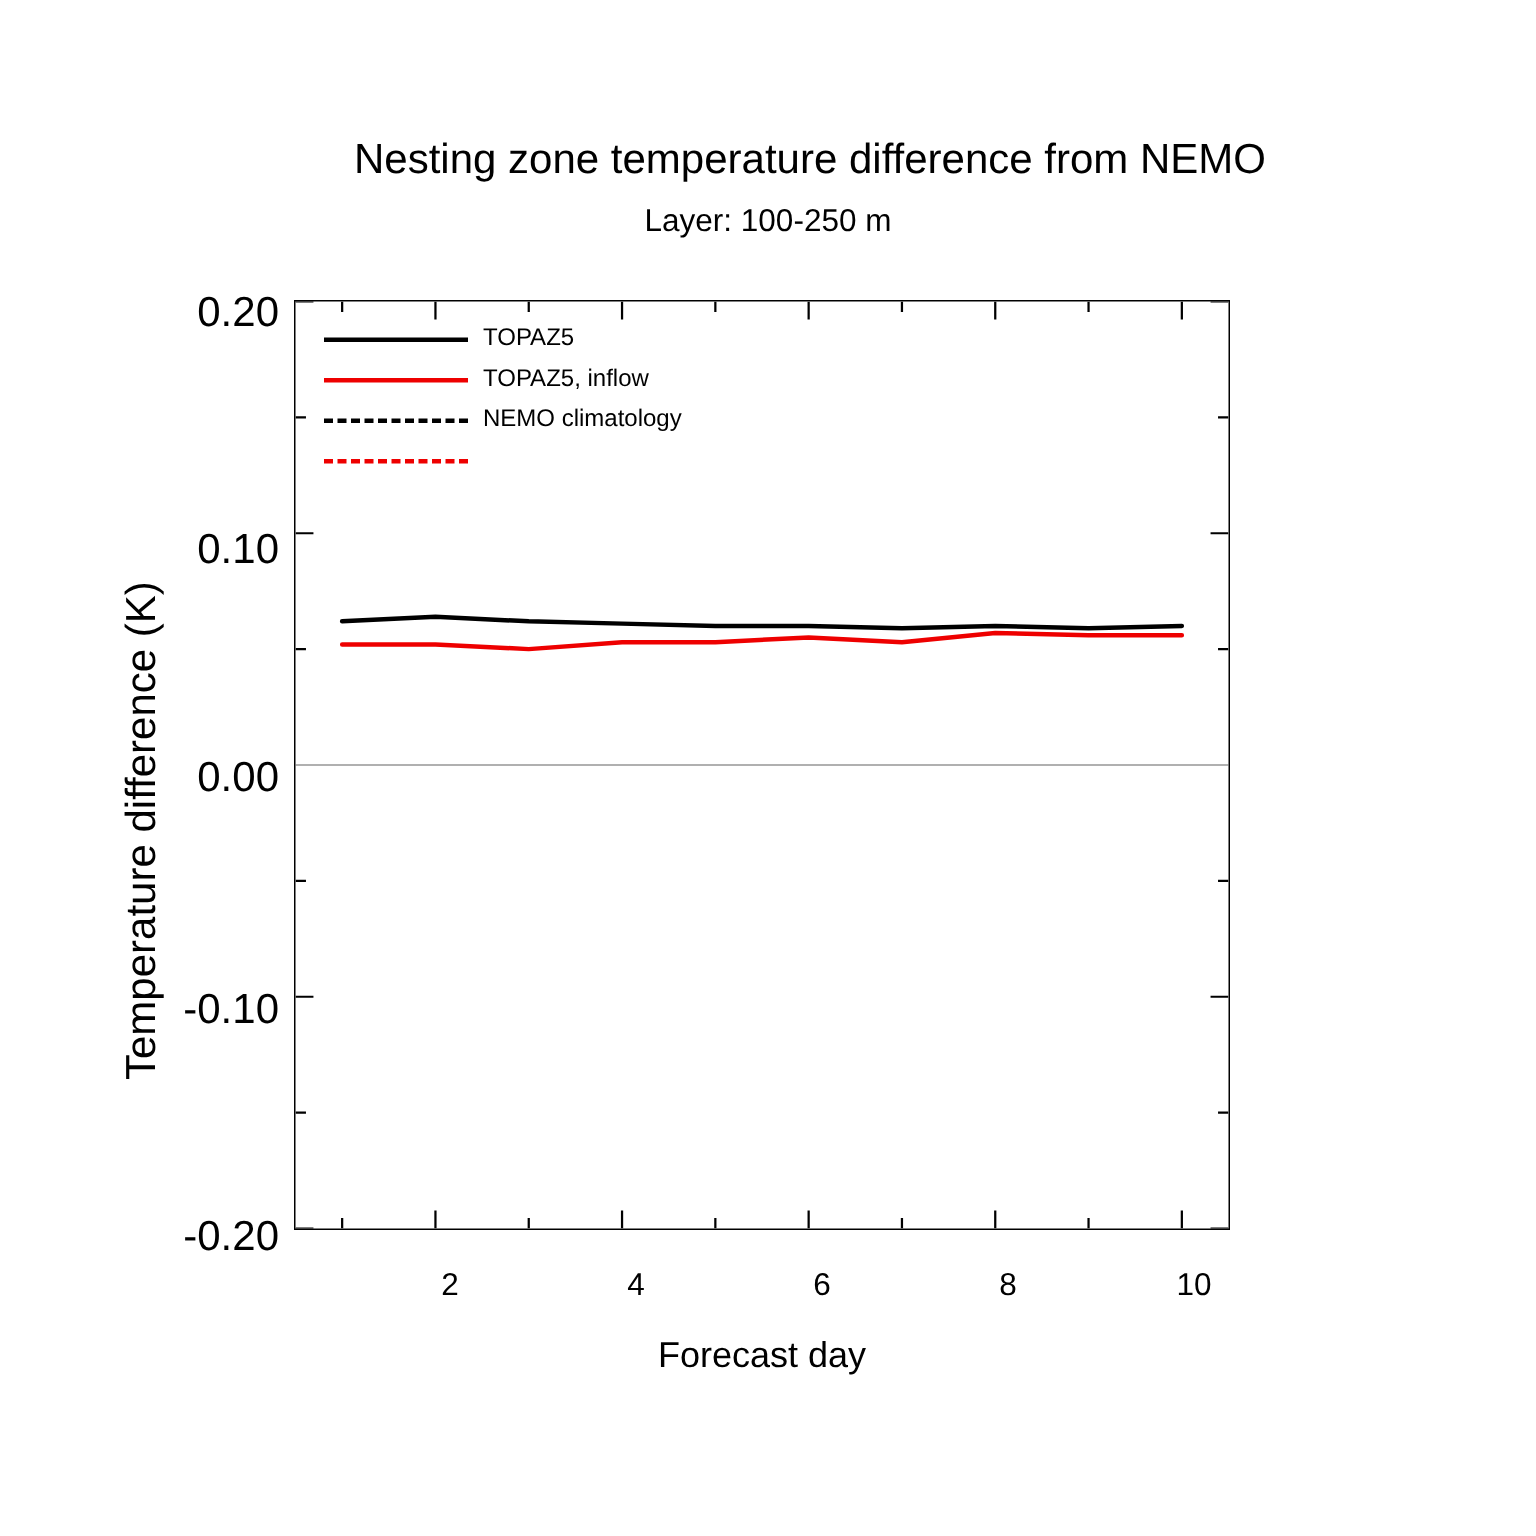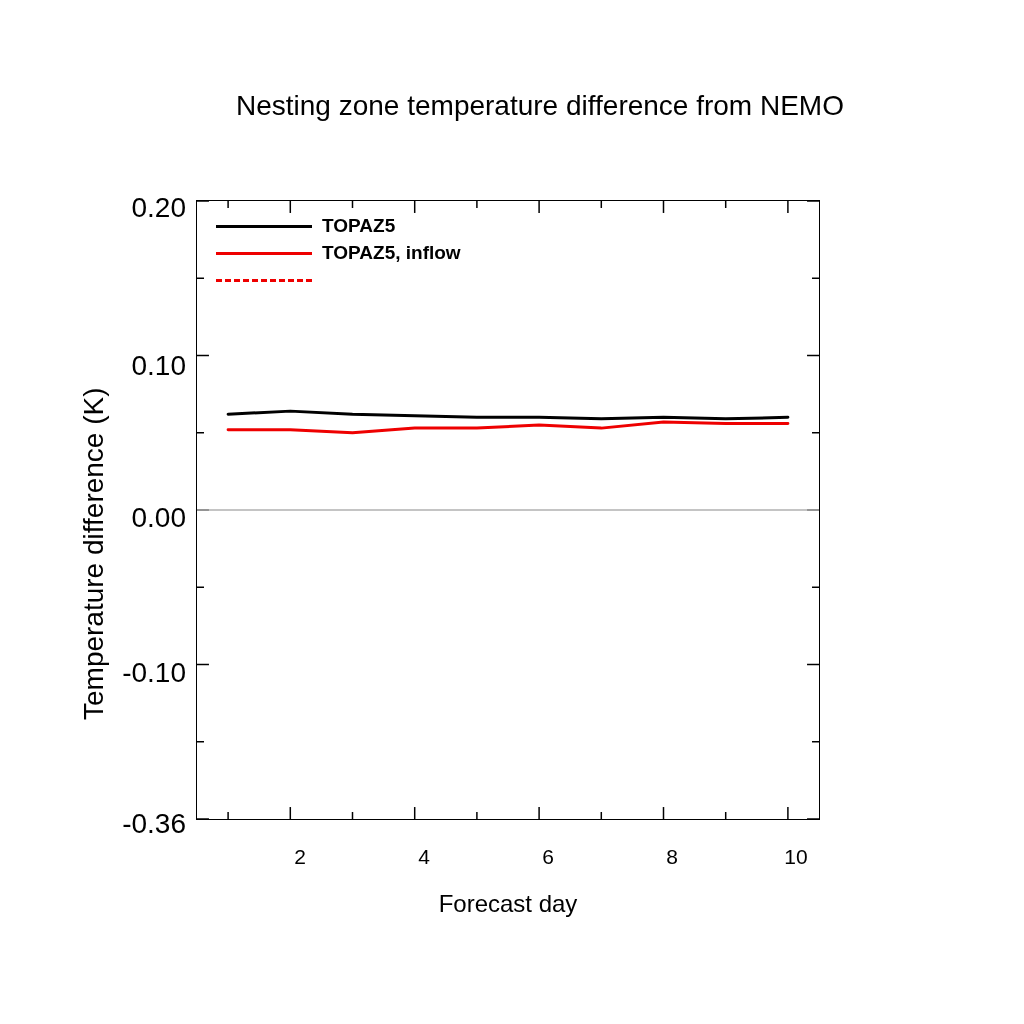--- a/index.html
+++ b/index.html
@@ -112,50 +112,50 @@
     align-items: center;
   }
   .legend-key {
     width: 96px;
     height: 20px;
     position: relative;
     margin-right: 10px;
     flex: 0 0 auto;
   }
   .legend-label {
-    font-size: 19px;
-    white-space: nowrap;
-    font-weight: bold;
+    font-size: 16px;
+    white-space: nowrap;
   }
   .keyline {
     position: absolute;
     left: 0;
     top: 9px;
     width: 96px;
     height: 0;
     border-top-width: 3px;
     border-top-style: solid;
   }
 </style>
 </head>
 <body>
 
 <div id="figure">
 
   <div class="title">Nesting zone temperature difference from NEMO</div>
+  <div class="subtitle">Layer: 100-250 m</div>
 
   <div class="ylabel">Temperature difference (K)</div>
   <div class="xlabel">Forecast day</div>
 
   <div class="yticks-wrap">
     <div class="ytick" style="top:192px">0.20</div>
     <div class="ytick" style="top:350px">0.10</div>
     <div class="ytick" style="top:502px">0.00</div>
     <div class="ytick" style="top:657px">-0.10</div>
-    <div class="ytick" style="top:808px">-0.36</div>
+    <div class="ytick" style="top:808px">-0.20</div>
   </div>
 
   <div class="xtick" style="left:300px">2</div>
   <div class="xtick" style="left:424px">4</div>
   <div class="xtick" style="left:548px">6</div>
   <div class="xtick" style="left:672px">8</div>
   <div class="xtick" style="left:796px">10</div>
 
   <div id="plot">
     <svg id="plotsvg" viewBox="0 0 624 620" preserveAspectRatio="none">
@@ -215,18 +215,24 @@
       <span class="legend-label">TOPAZ5</span>
     </div>
     <div class="legend-row">
       <span class="legend-key">
         <span class="keyline" style="border-top-color:#ee0000;border-top-style:solid;"></span>
       </span>
       <span class="legend-label">TOPAZ5, inflow</span>
     </div>
     <div class="legend-row">
       <span class="legend-key">
+        <span class="keyline" style="border-top-color:#000000;border-top-style:dashed;"></span>
+      </span>
+      <span class="legend-label">NEMO climatology</span>
+    </div>
+    <div class="legend-row">
+      <span class="legend-key">
         <span class="keyline" style="border-top-color:#ee0000;border-top-style:dashed;"></span>
       </span>
     </div>
   </div>
 
 </div>
 
 </body></html>

